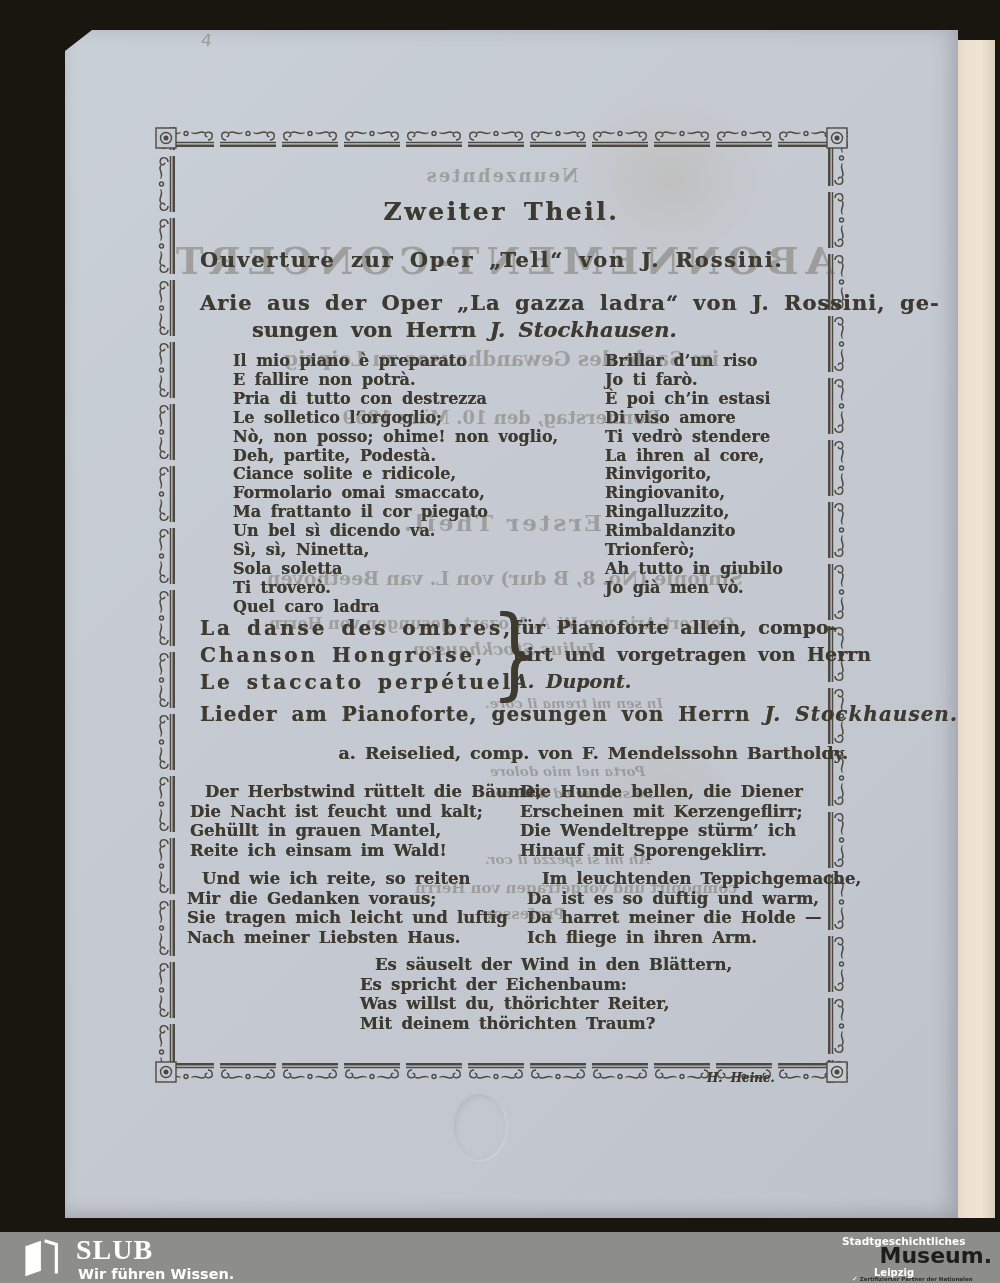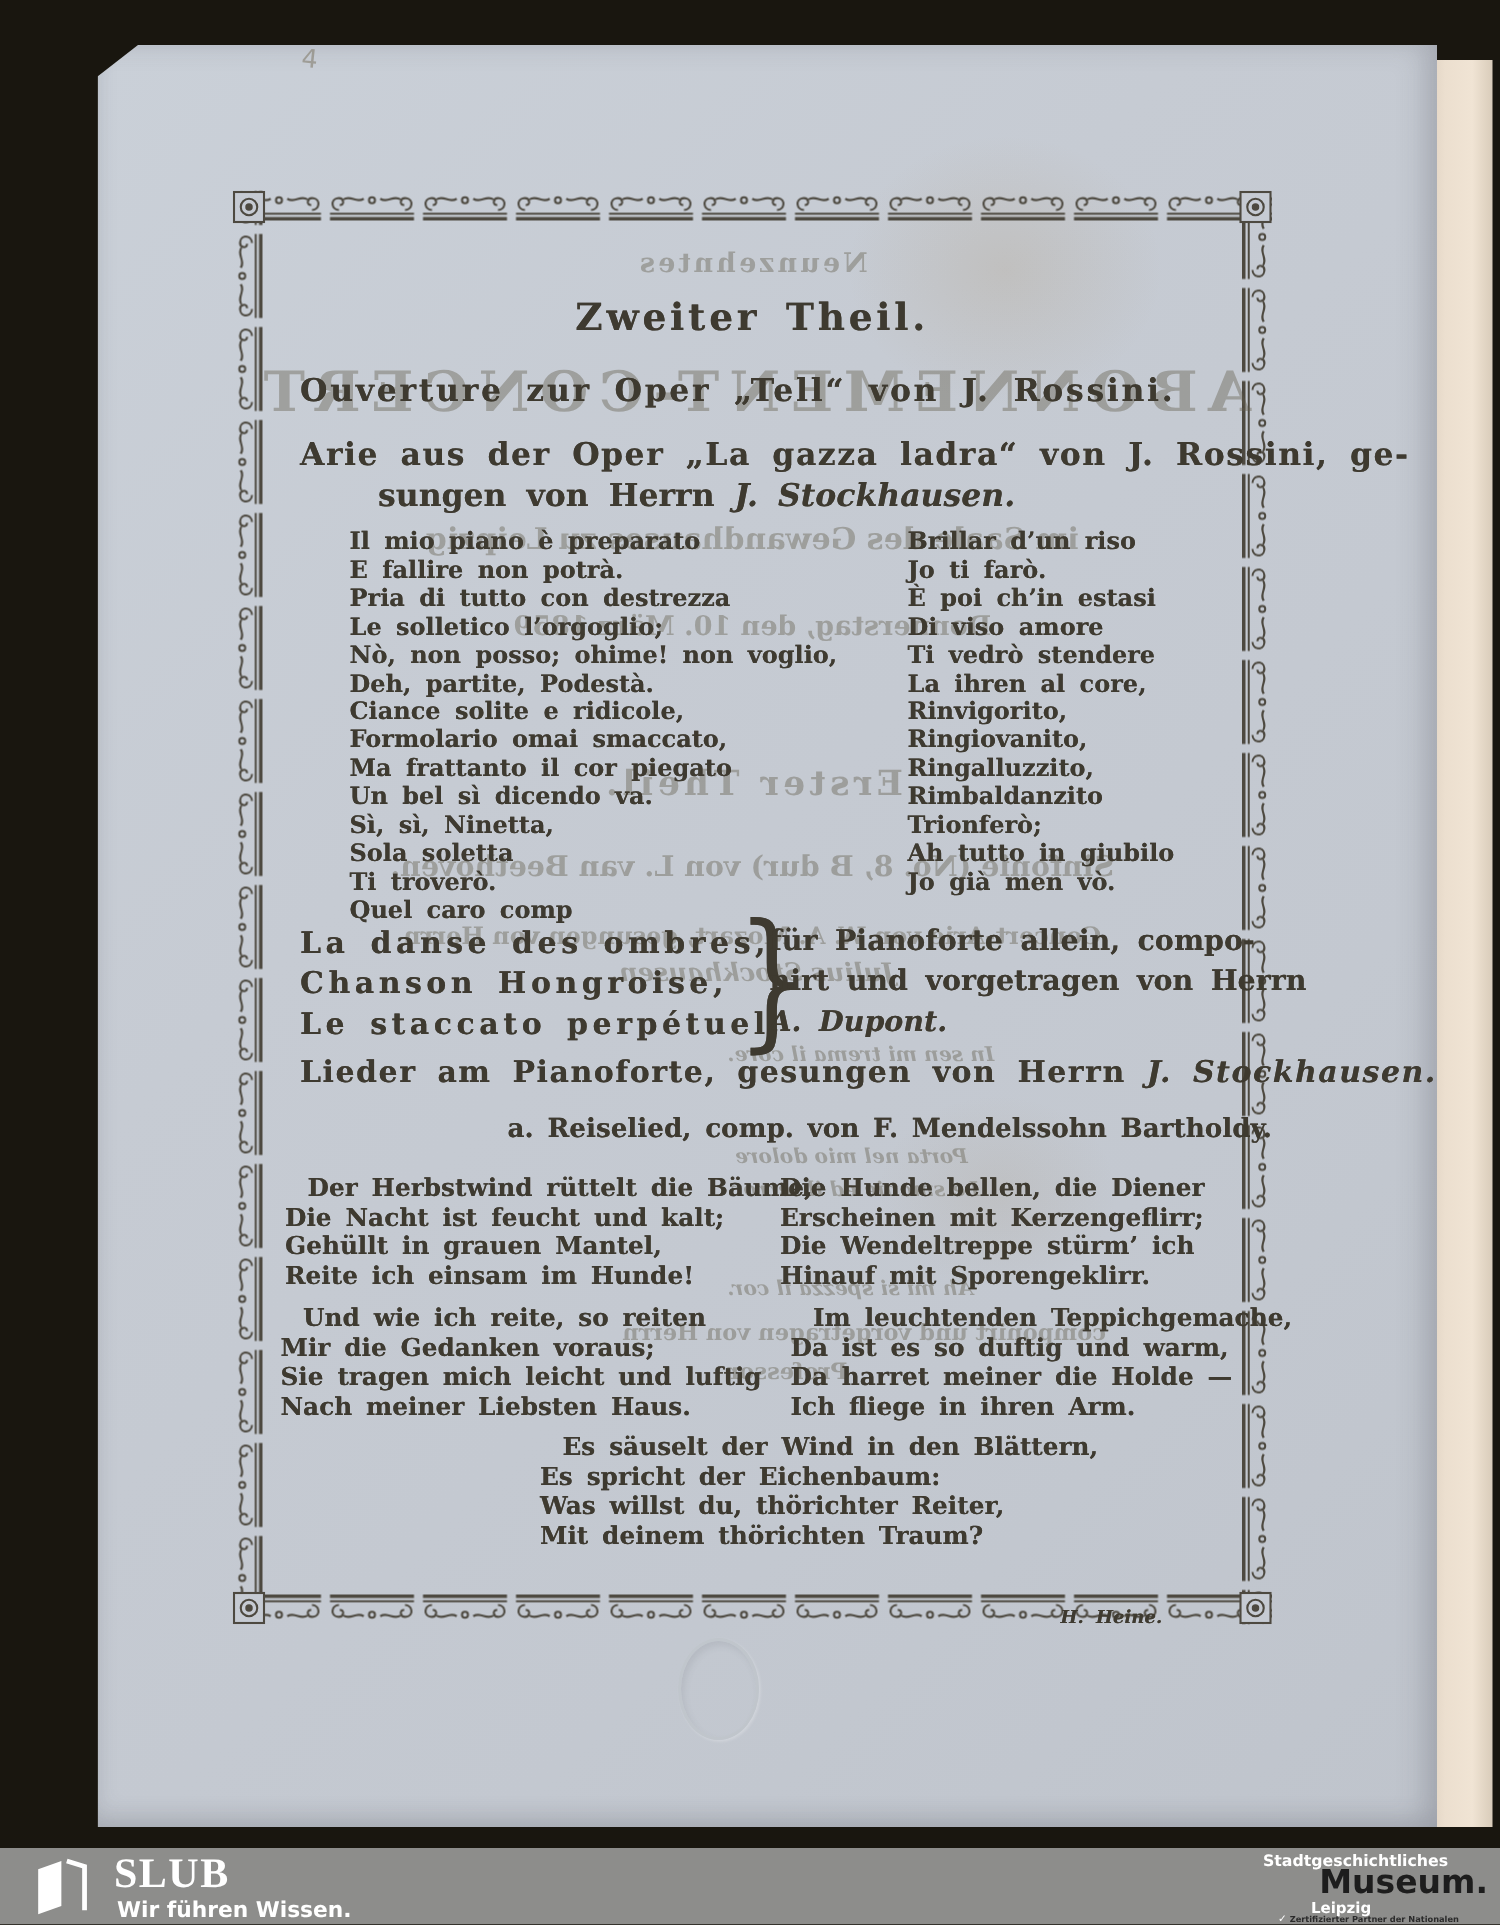--- a/index.html
+++ b/index.html
@@ -189,21 +189,21 @@
         <div>Le solletico l’orgoglio;</div>
         <div>Nò, non posso; ohime! non voglio,</div>
         <div>Deh, partite, Podestà.</div>
         <div>Ciance solite e ridicole,</div>
         <div>Formolario omai smaccato,</div>
         <div>Ma frattanto il cor piegato</div>
         <div>Un bel sì dicendo va.</div>
         <div>Sì, sì, Ninetta,</div>
         <div>Sola soletta</div>
         <div>Ti troverò.</div>
-        <div>Quel caro comp</div>
+        <div>Quel caro ladra</div>
       </div>
 
       <div class="t lyr" style="left:450px;top:225px;">
         <div>Brillar d’un riso</div>
         <div>Jo ti farò.</div>
         <div>È poi ch’in estasi</div>
         <div>Di viso amore</div>
         <div>Ti vedrò stendere</div>
         <div>La ihren al core,</div>
         <div>Rinvigorito,</div>
@@ -228,21 +228,21 @@
       <div class="t prog" style="left:45px;top:575px;font-size:20px;letter-spacing:1px;">
         <span>Lieder am Pianoforte, gesungen von Herrn </span><span class="it">J. Stockhausen.</span>
       </div>
 
       <div class="t heading">a. Reiselied, comp. von F. Mendelssohn Bartholdy.</div>
 
       <div class="t stz" style="left:35px;top:655px;">
         <div class="indent1">Der Herbstwind rüttelt die Bäume,</div>
         <div>Die Nacht ist feucht und kalt;</div>
         <div>Gehüllt in grauen Mantel,</div>
-        <div>Reite ich einsam im Hunde!</div>
+        <div>Reite ich einsam im Wald!</div>
       </div>
       <div class="t stz" style="left:365px;top:655px;">
         <div>Die Hunde bellen, die Diener</div>
         <div>Erscheinen mit Kerzengeflirr;</div>
         <div>Die Wendeltreppe stürm’ ich</div>
         <div>Hinauf mit Sporengeklirr.</div>
       </div>
 
       <div class="t stz" style="left:32px;top:742px;">
         <div class="indent1">Und wie ich reite, so reiten</div>

